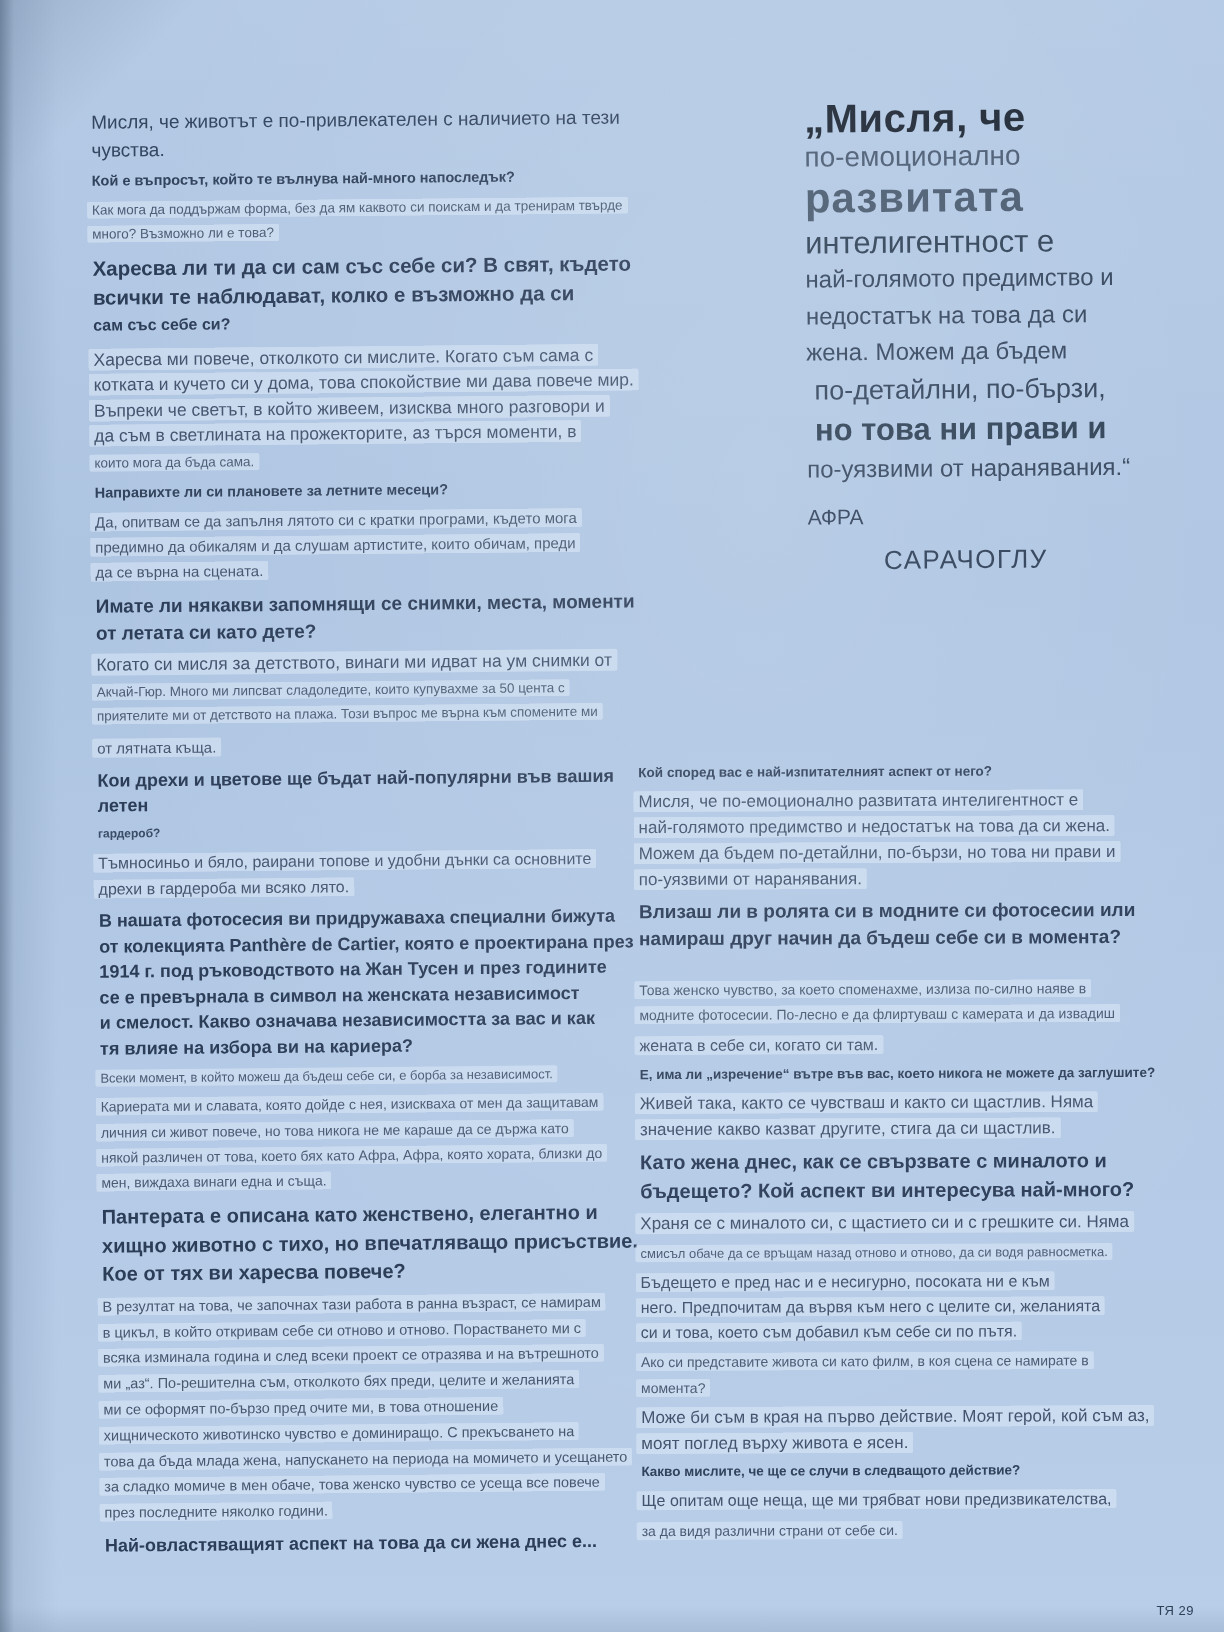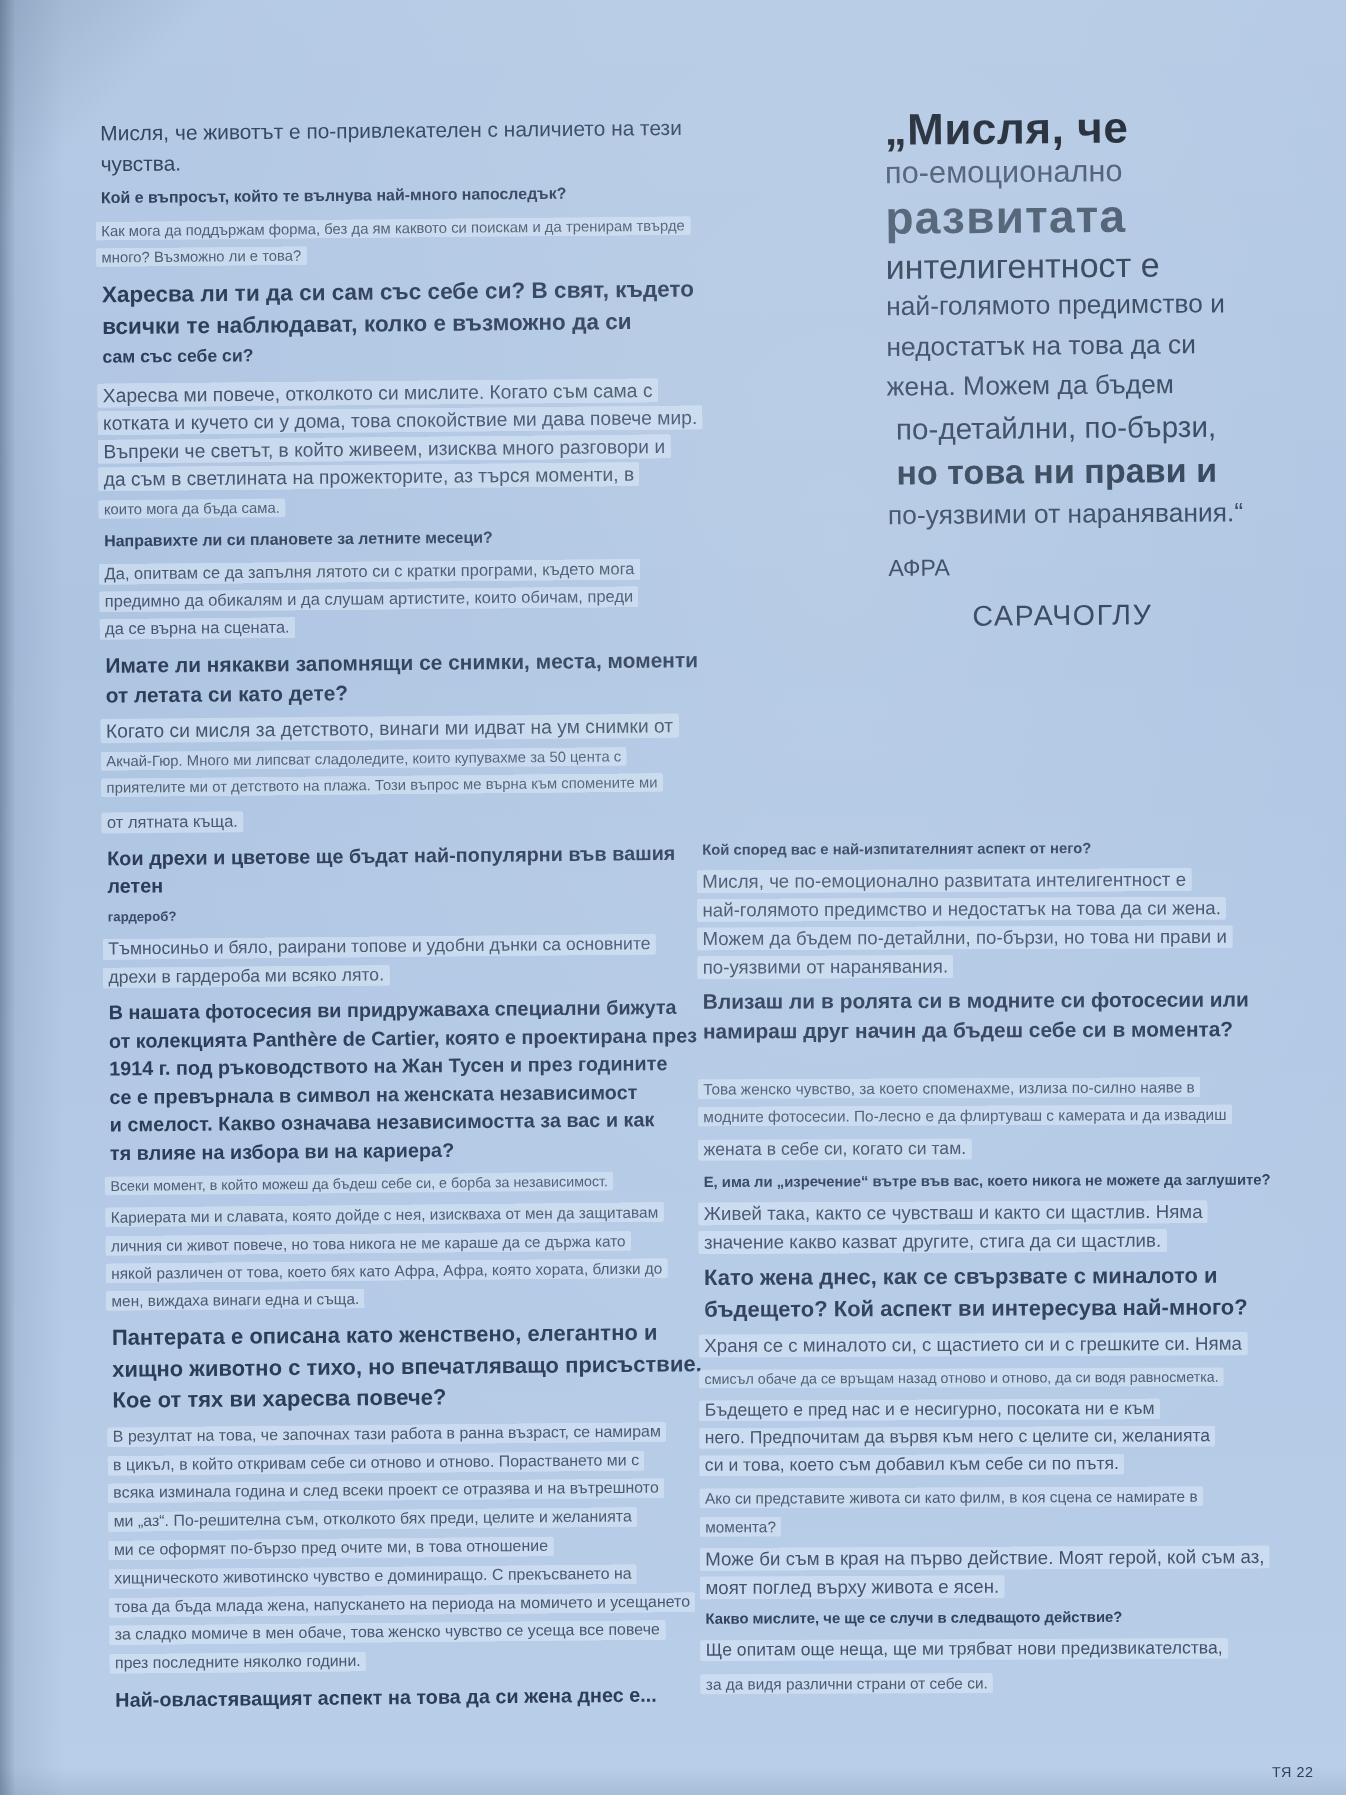--- a/index.html
+++ b/index.html
@@ -165,15 +165,15 @@
 си и това, което съм добавил към себе си по пътя.</span></p>
       <p class="blk s-as14"><span class="hl">Ако си представите живота си като филм, в коя сцена се намирате в
 момента?</span></p>
       <p class="blk s-al17"><span class="hl">Може би съм в края на първо действие. Моят герой, кой съм аз,
 моят поглед върху живота е ясен.</span></p>
       <p class="blk s-qs13"><span class="plain">Какво мислите, че ще се случи в следващото действие?</span></p>
       <p class="blk s-al16"><span class="hl">Ще опитам още неща, ще ми трябват нови предизвикателства,</span></p>
       <p class="blk s-as14"><span class="hl">за да видя различни страни от себе си.</span></p>
     </div>
 
-  <div class="page-footer">ТЯ 22</div>
+  <div class="page-footer">ТЯ 29</div>
 
 </div>
 
 </body></html>

